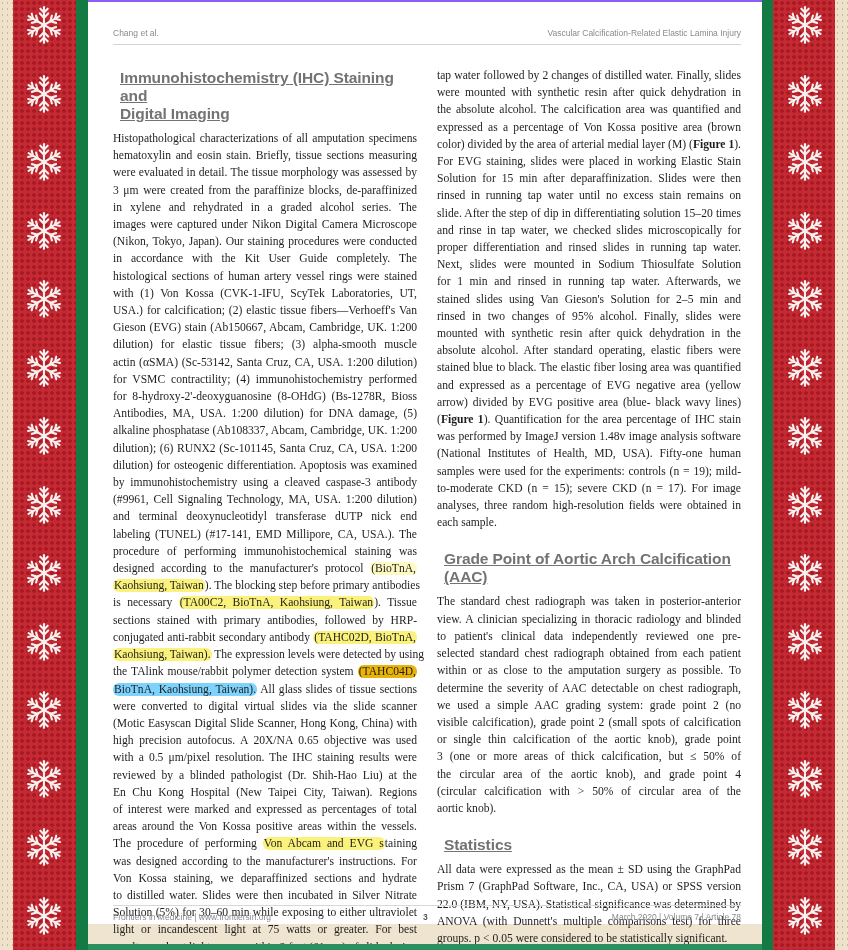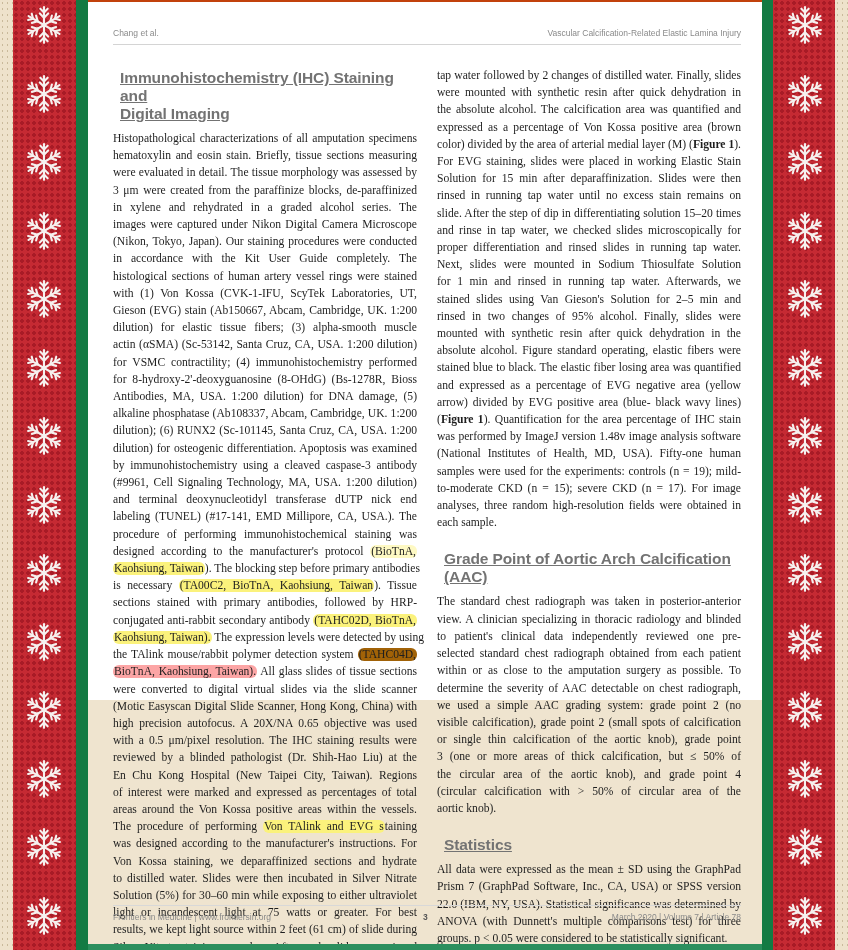--- a/index.html
+++ b/index.html
@@ -21,22 +21,22 @@
   .green { position:absolute; top:0; bottom:0; background:#137a43; }
   .green.left { left:76px; width:12px; }
   .green.right { left:762px; width:11px; }
   .flakes { position:absolute; top:0; bottom:0; overflow:hidden; }
   .flakes.left { left:13px; width:63px; }
   .flakes.right { left:773px; width:62px; }
   .flake { position:absolute; width:42px; height:42px; }
   .flake svg { width:42px; height:42px; display:block; }
 
   .page {
-    position:absolute; left:88px; top:0; width:674px; height:700px;
-    background:#fff; border-top:2px solid #c2410c; box-sizing:border-box;
+    position:absolute; left:88px; top:0; width:674px; height:924px;
+    background:#fff; border-top:2px solid #8b5cf6; box-sizing:border-box;
   }
   .page-bottom { position:absolute; left:88px; width:674px; top:944px; height:6px; background:#2c8f5e; }
 
   .hdr { position:absolute; left:25px; right:21px; top:22px; height:20px;
     border-bottom:1px solid #d4d4d4;
     font-family:"Liberation Sans", sans-serif; font-size:8.5px; color:#8a8a8a; }
   .hdr .l { position:absolute; left:0; top:4px; }
   .hdr .r { position:absolute; right:0; top:4px;text-align:right; }
 
   .ftr { position:absolute; left:25px; right:21px; top:903px; border-top:1px solid #d8d8d8;
@@ -1460,51 +1460,52 @@
         <span class="ln">Histopathological characterizations of all amputation specimens</span>
         <span class="ln">hematoxylin and eosin stain. Briefly, tissue sections measuring</span>
         <span class="ln">were evaluated in detail. The tissue morphology was assessed by</span>
         <span class="ln">3 μm were created from the paraffinize blocks, de-paraffinized</span>
         <span class="ln">in xylene and rehydrated in a graded alcohol series. The</span>
         <span class="ln">images were captured under Nikon Digital Camera Microscope</span>
         <span class="ln">(Nikon, Tokyo, Japan). Our staining procedures were conducted</span>
         <span class="ln">in accordance with the Kit User Guide completely. The</span>
         <span class="ln">histological sections of human artery vessel rings were stained</span>
         <span class="ln">with (1) Von Kossa (CVK-1-IFU, ScyTek Laboratories, UT,</span>
+        <span class="ln">USA.) for calcification; (2) elastic tissue fibers—Verhoeff's Van</span>
         <span class="ln">Gieson (EVG) stain (Ab150667, Abcam, Cambridge, UK. 1:200</span>
         <span class="ln">dilution) for elastic tissue fibers; (3) alpha-smooth muscle</span>
         <span class="ln">actin (αSMA) (Sc-53142, Santa Cruz, CA, USA. 1:200 dilution)</span>
         <span class="ln">for VSMC contractility; (4) immunohistochemistry performed</span>
         <span class="ln">for 8-hydroxy-2'-deoxyguanosine (8-OHdG) (Bs-1278R, Bioss</span>
         <span class="ln">Antibodies, MA, USA. 1:200 dilution) for DNA damage, (5)</span>
         <span class="ln">alkaline phosphatase (Ab108337, Abcam, Cambridge, UK. 1:200</span>
         <span class="ln">dilution); (6) RUNX2 (Sc-101145, Santa Cruz, CA, USA. 1:200</span>
         <span class="ln">dilution) for osteogenic differentiation. Apoptosis was examined</span>
         <span class="ln">by immunohistochemistry using a cleaved caspase-3 antibody</span>
         <span class="ln">(#9961, Cell Signaling Technology, MA, USA. 1:200 dilution)</span>
         <span class="ln">and terminal deoxynucleotidyl transferase dUTP nick end</span>
         <span class="ln">labeling (TUNEL) (#17-141, EMD Millipore, CA, USA.). The</span>
         <span class="ln">procedure of performing immunohistochemical staining was</span>
         <span class="ln"><span>designed according to the manufacturer's protocol </span><span class="hl" style="background: #fef9c3;">(BioTnA,</span></span>
         <span class="ln"><span></span><span class="hl" style="background: rgb(251, 242, 124);">Kaohsiung, Taiwan</span><span>). The blocking step before primary antibodies</span></span>
         <span class="ln"><span>is necessary </span><span class="hl" style="background: rgb(251, 242, 124);">(TA00C2, BioTnA, Kaohsiung, Taiwan</span><span>). Tissue</span></span>
         <span class="ln"><span>sections stained with primary antibodies, followed by HRP-</span></span>
         <span class="ln"><span>conjugated anti-rabbit secondary antibody </span><span class="hl" style="background: rgb(251, 242, 124);">(TAHC02D, BioTnA,</span></span>
         <span class="ln"><span></span><span class="hl" style="background: rgb(251, 242, 124); margin-top: 40px;">Kaohsiung, Taiwan).</span><span> The expression levels were detected by using</span></span>
-        <span class="ln"><span>the TAlink mouse/rabbit polymer detection system </span><span class="hl" style="background: #a16207;">(TAHC04D,</span></span>
-        <span class="ln"><span></span><span class="hl" style="background: #fca5a5; margin-top: 39px;">BioTnA, Kaohsiung, Taiwan).</span><span> All glass slides of tissue sections</span></span>
+        <span class="ln"><span>the TAlink mouse/rabbit polymer detection system </span><span class="hl" style="background: #eab308;">(TAHC04D,</span></span>
+        <span class="ln"><span></span><span class="hl" style="background: #7dd3fc; margin-top: 39px;">BioTnA, Kaohsiung, Taiwan).</span><span> All glass slides of tissue sections</span></span>
         <span class="ln">were converted to digital virtual slides via the slide scanner</span>
         <span class="ln">(Motic Easyscan Digital Slide Scanner, Hong Kong, China) with</span>
         <span class="ln">high precision autofocus. A 20X/NA 0.65 objective was used</span>
         <span class="ln">with a 0.5 μm/pixel resolution. The IHC staining results were</span>
         <span class="ln">reviewed by a blinded pathologist (Dr. Shih-Hao Liu) at the</span>
         <span class="ln">En Chu Kong Hospital (New Taipei City, Taiwan). Regions</span>
         <span class="ln">of interest were marked and expressed as percentages of total</span>
         <span class="ln">areas around the Von Kossa positive areas within the vessels.</span>
-        <span class="ln"><span>The procedure of performing </span><span class="hl" style="background: rgb(251, 242, 124);">Von TAlink and EVG s</span><span>taining</span></span>
+        <span class="ln"><span>The procedure of performing </span><span class="hl" style="background: rgb(251, 242, 124);">Von Abcam and EVG s</span><span>taining</span></span>
         <span class="ln">was designed according to the manufacturer's instructions. For</span>
         <span class="ln">Von Kossa staining, we deparaffinized sections and hydrate</span>
         <span class="ln">to distilled water. Slides were then incubated in Silver Nitrate</span>
         <span class="ln">Solution (5%) for 30–60 min while exposing to either ultraviolet</span>
         <span class="ln">light or incandescent light at 75 watts or greater. For best</span>
         <span class="ln">results, we kept light source within 2 feet (61 cm) of slide during</span>
         <span class="ln">Silver Nitrate staining procedure. Afterwards, slides were rinsed</span>
       </div>
   </div>
 
@@ -1519,21 +1520,21 @@
         <span class="ln">Solution for 15 min after deparaffinization. Slides were then</span>
         <span class="ln">rinsed in running tap water until no excess stain remains on</span>
         <span class="ln">slide. After the step of dip in differentiating solution 15–20 times</span>
         <span class="ln">and rinse in tap water, we checked slides microscopically for</span>
         <span class="ln">proper differentiation and rinsed slides in running tap water.</span>
         <span class="ln">Next, slides were mounted in Sodium Thiosulfate Solution</span>
         <span class="ln">for 1 min and rinsed in running tap water. Afterwards, we</span>
         <span class="ln">stained slides using Van Gieson's Solution for 2–5 min and</span>
         <span class="ln">rinsed in two changes of 95% alcohol. Finally, slides were</span>
         <span class="ln">mounted with synthetic resin after quick dehydration in the</span>
-        <span class="ln">absolute alcohol. Figure standard operating, elastic fibers were</span>
+        <span class="ln">absolute alcohol. After standard operating, elastic fibers were</span>
         <span class="ln">stained blue to black. The elastic fiber losing area was quantified</span>
         <span class="ln">and expressed as a percentage of EVG negative area (yellow</span>
         <span class="ln">arrow) divided by EVG positive area (blue- black wavy lines)</span>
         <span class="ln"><span>(</span><b>Figure 1</b><span>). Quantification for the area percentage of IHC stain</span></span>
         <span class="ln">was performed by ImageJ version 1.48v image analysis software</span>
         <span class="ln">(National Institutes of Health, MD, USA). Fifty-one human</span>
         <span class="ln">samples were used for the experiments: controls (n = 19); mild-</span>
         <span class="ln">to-moderate CKD (n = 15); severe CKD (n = 17). For image</span>
         <span class="ln">analyses, three random high-resolution fields were obtained in</span>
         <span class="ln last">each sample.</span>

